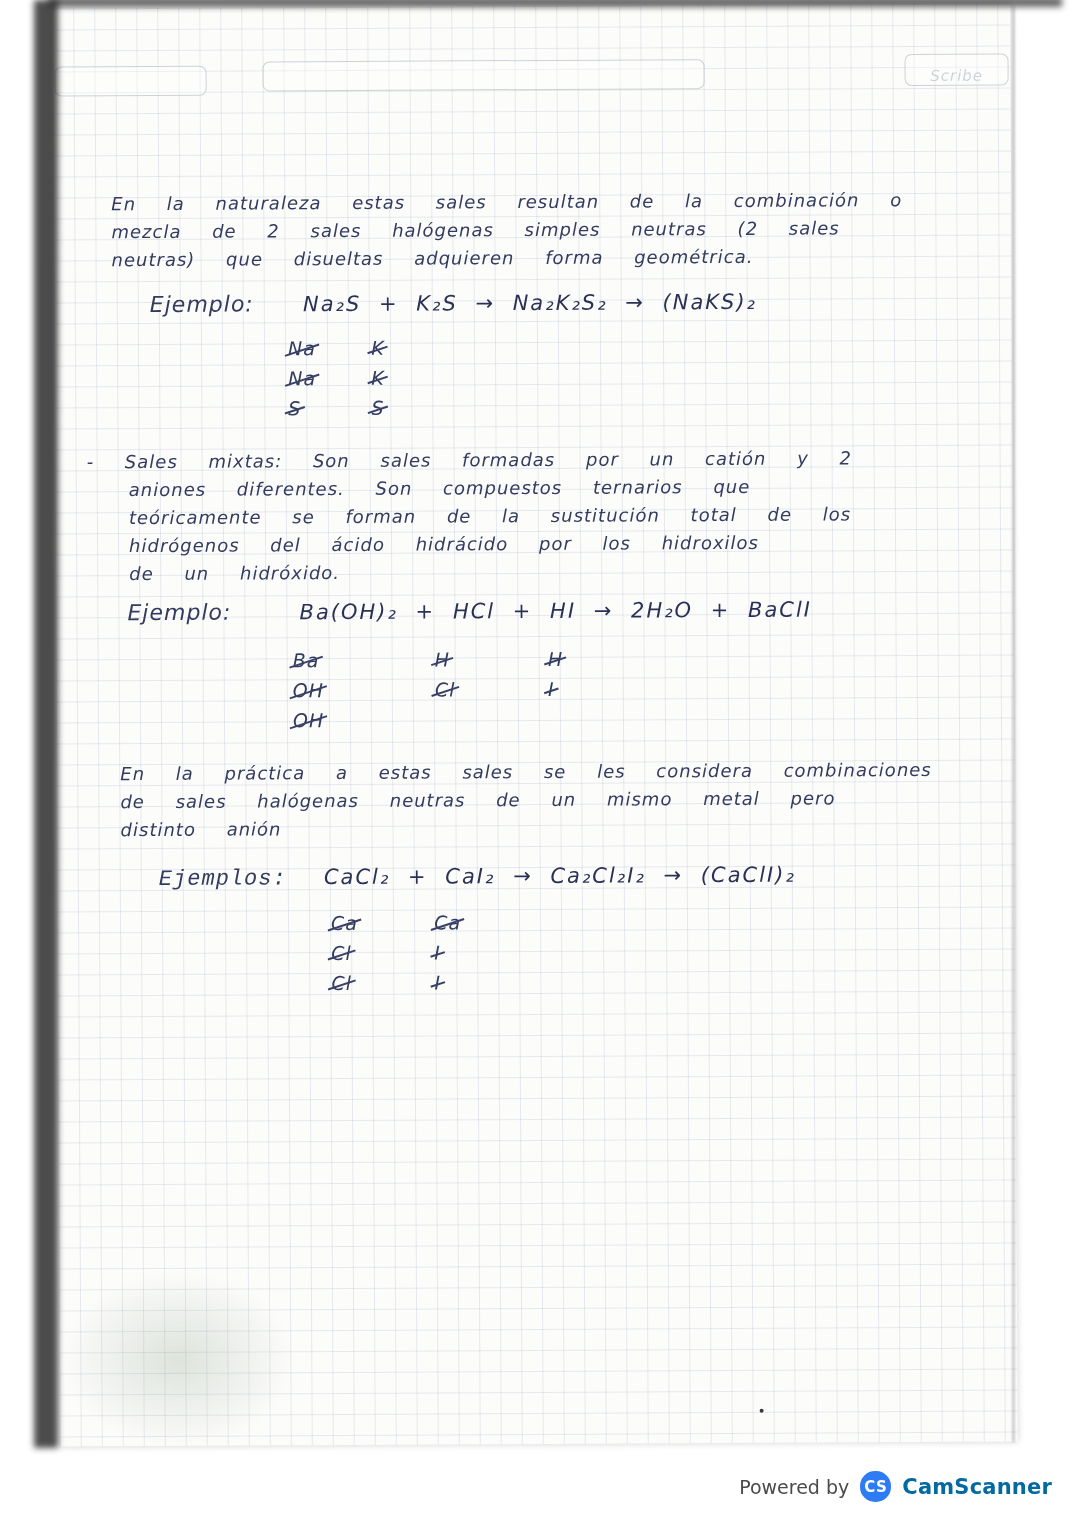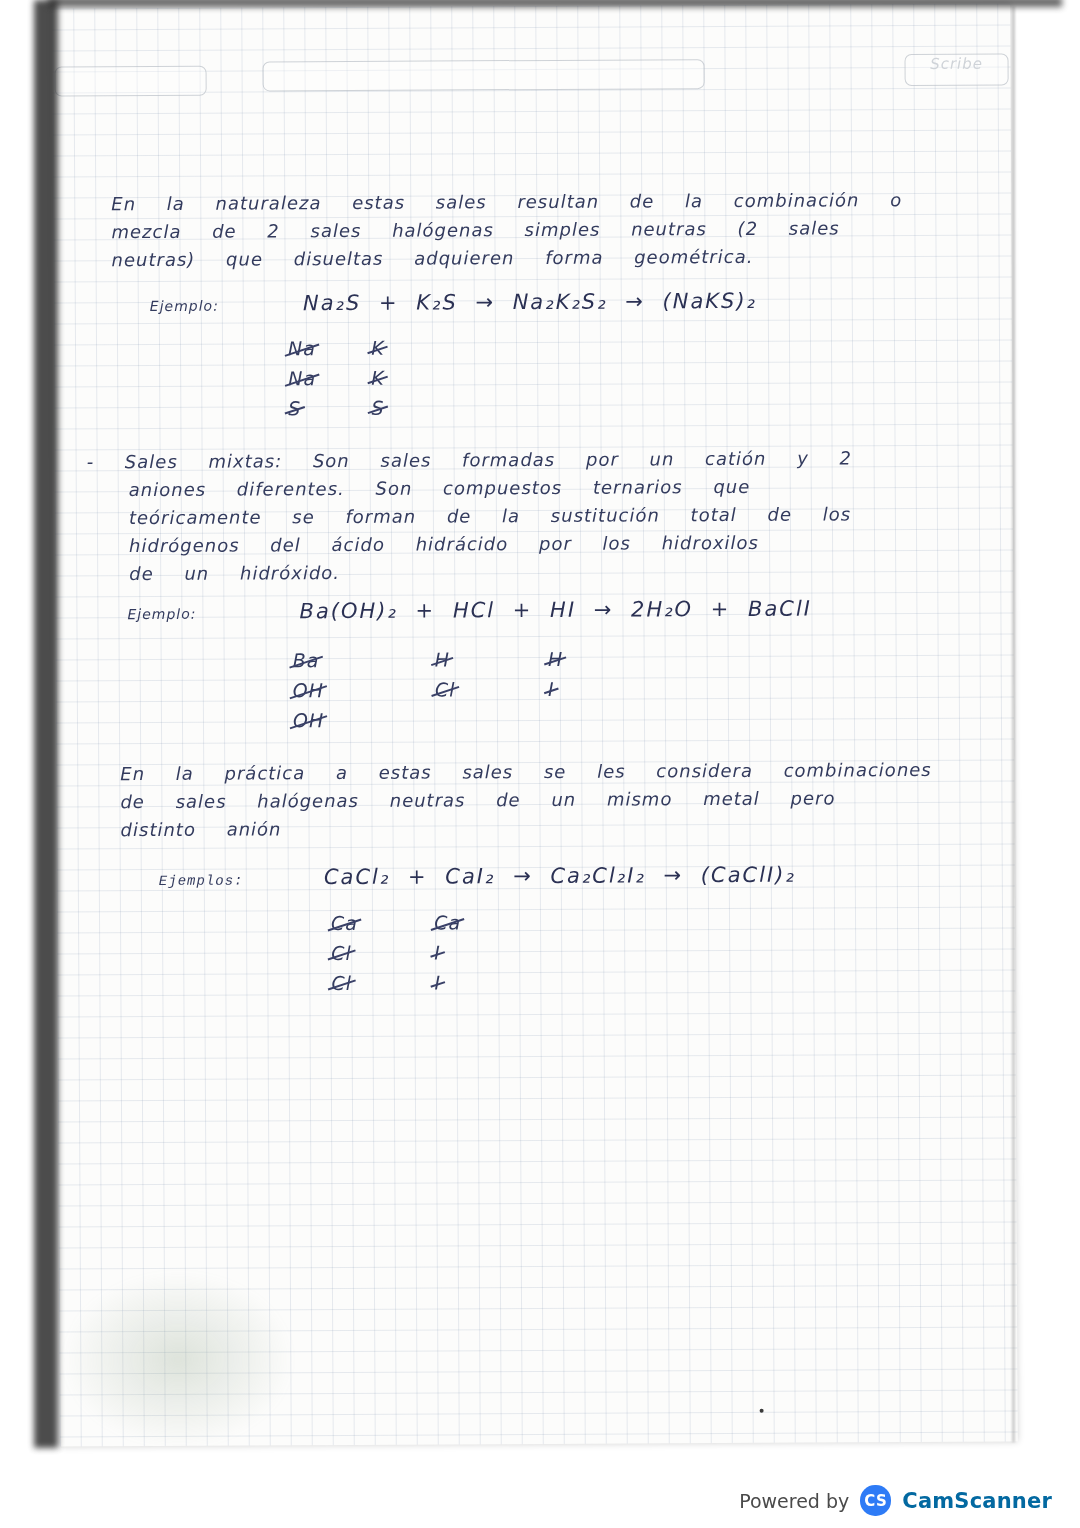--- a/index.html
+++ b/index.html
@@ -47,21 +47,21 @@
   .faint-box{
     position:absolute;height:28px;
     border:1px solid rgba(168,174,184,0.55);
     border-radius:7px;
     background:rgba(255,255,255,0.35);
   }
   .box1{left:2px;top:58px;width:150px;}
   .box2{left:210px;top:54px;width:440px;}
   .scribe-box{
     left:852px;top:50px;width:102px;height:30px;
-    display:flex;align-items:flex-start;justify-content:center;
+    display:flex;align-items:flex-end;justify-content:center;
   }
   .scribe-box span{
     font-style:italic;font-size:15px;letter-spacing:1px;
     color:#cfd3d8;
   }
 
   
   .hw-block{position:absolute;}
   .hw-line{
     font-style:italic;
@@ -71,21 +71,21 @@
     letter-spacing:1px;
     word-spacing:24px;
     white-space:nowrap;
   }
   .hw-line.indent{margin-left:42px;}
 
   .hw-row{position:absolute;white-space:nowrap;}
   .ex-label{
     display:inline-block;
     font-style:italic;color:#333b5e;
-    font-size:14px;letter-spacing:1px;
+    font-size:22px;letter-spacing:1px;
   }
   .formula{
     font-style:italic;color:#2b3154;
     font-size:21px;letter-spacing:2px;word-spacing:9px;
   }
 
   
   .cancel{position:absolute;}
   .cancel-row{height:30px;white-space:nowrap;}
   .cell{display:inline-block;vertical-align:top;}
@@ -103,21 +103,21 @@
   .cancel2 .cell:nth-child(2){min-width:108px;}
   .cancel3 .cell{min-width:98px;}
 
   .ink-dot{
     position:absolute;left:700px;top:1404px;width:4px;height:4px;
     border-radius:50%;background:#3a3a3a;
   }
 
   
   .footer{
-    position:absolute;right:28px;bottom:12px;
+    position:absolute;right:28px;bottom:26px;
     display:flex;align-items:center;gap:11px;
   }
   .powered{
     font-size:19px;color:#4a4a4a;
   }
   .cs-logo{
     width:31px;height:31px;border-radius:15px;
     background:#2e7bf6;color:#ffffff;
     display:flex;align-items:center;justify-content:center;
     font-size:15px;font-weight:bold;letter-spacing:0.5px;

